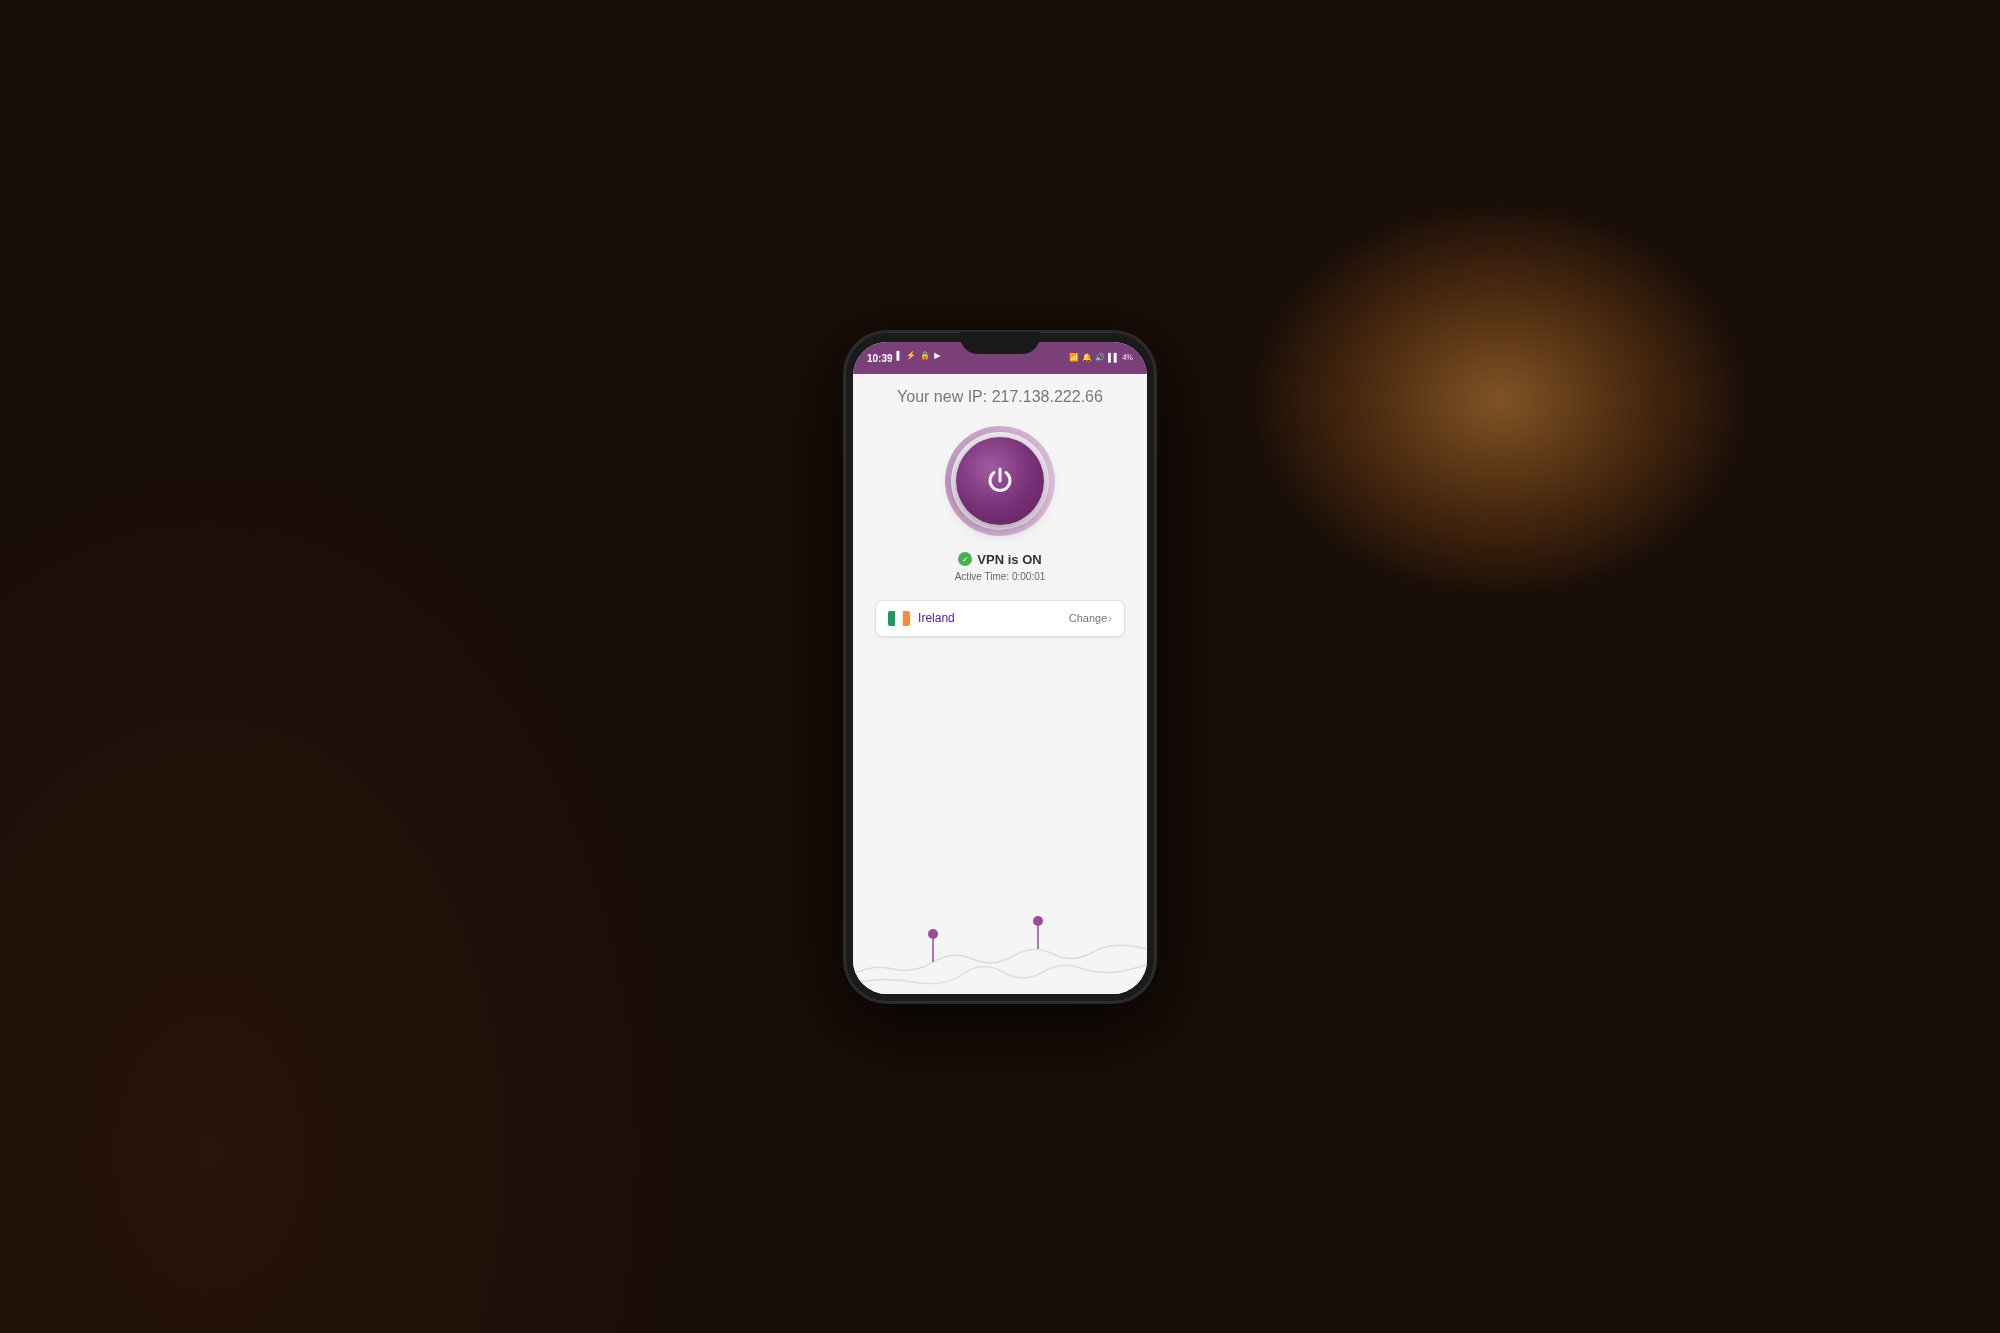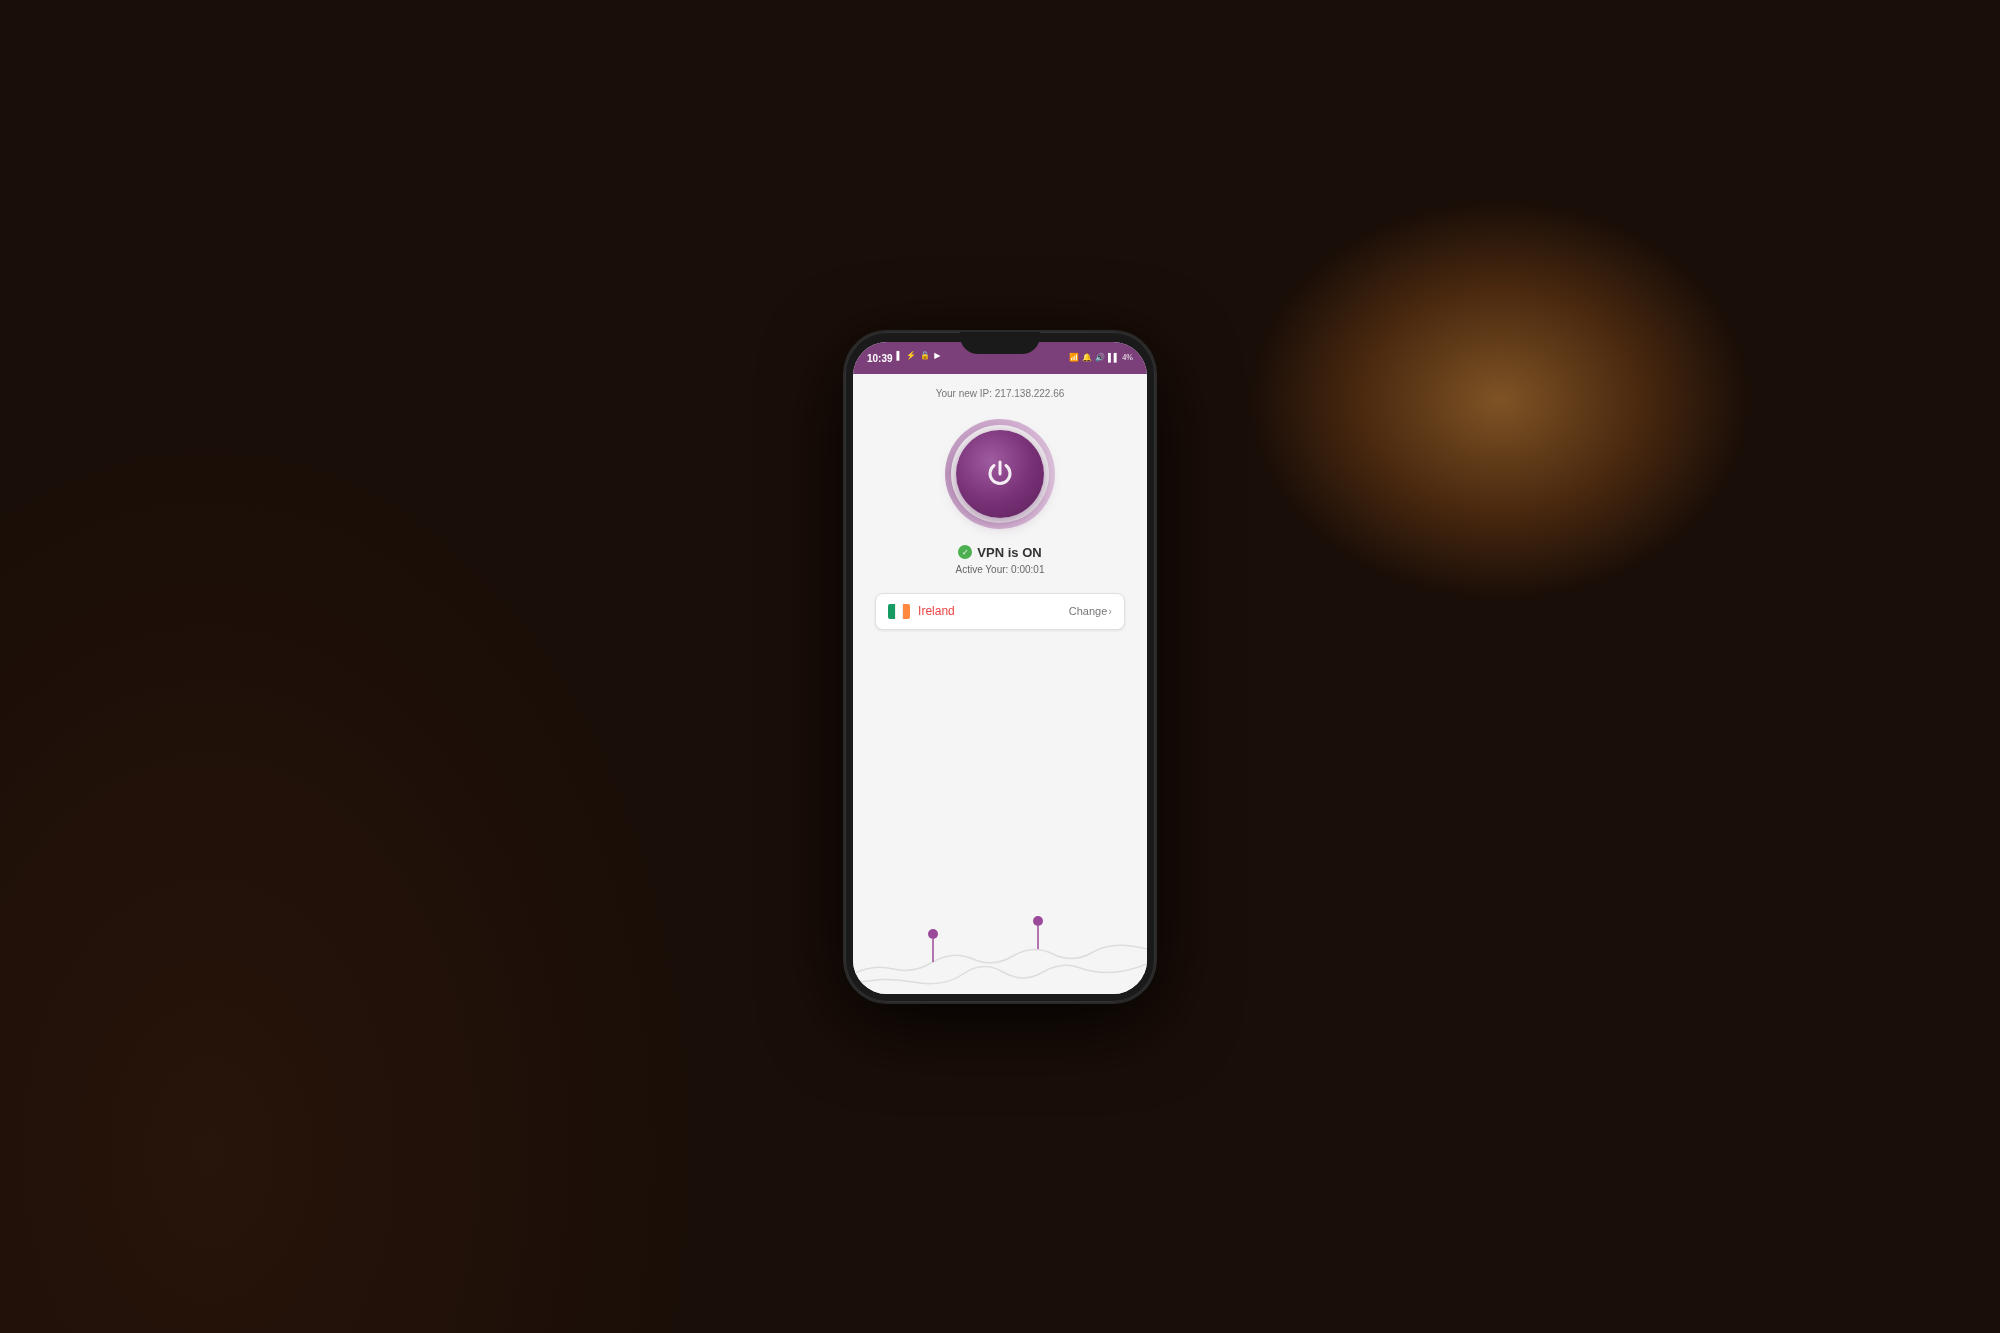--- a/index.html
+++ b/index.html
@@ -192,21 +192,21 @@
       background: #f5f5f5;
       display: flex;
       flex-direction: column;
       align-items: center;
       padding-top: 14px;
       overflow: hidden;
     }
 
     .ip-text {
       font-family: sans-serif;
-      font-size: 10px;
+      font-size: 16px;
       color: #777;
       margin-bottom: 20px;
     }
 
     
     .power-button-wrapper {
       position: relative;
       width: 110px;
       height: 110px;
       display: flex;
@@ -316,21 +316,21 @@
     }
 
     .flag-orange {
       flex: 1;
       background: #ff883e;
     }
 
     .country-name {
       font-family: sans-serif;
       font-size: 12px;
-      color: #ef4444;
+      color: #4c1d95;
       font-weight: 500;
     }
 
     .change-btn {
       font-family: Liberation Sans, sans-serif;
       font-size: 11px;
       color: #777;
       display: flex;
       align-items: center;
       gap: 1px;
@@ -391,21 +391,21 @@
                 <path d="M10 7.5 A10 10 0 1 0 22 7.5" stroke="rgba(255,255,255,0.9)" stroke-width="3" fill="none" stroke-linecap="round"></path>
               </svg>
             </div>
           </div>
 
           <div class="vpn-status">
             <div class="check-icon">✓</div>
             <span class="vpn-on-text">VPN is ON</span>
           </div>
           <span class="vpn-active-time">
-            <span>Active Your:</span>
+            <span>Active Time:</span>
             <span>0:00:01</span>
           </span>
 
           <div class="country-selector">
             <div class="country-left">
               <div class="ireland-flag">
                 <div class="flag-green"></div>
                 <div class="flag-white"></div>
                 <div class="flag-orange"></div>
               </div>

